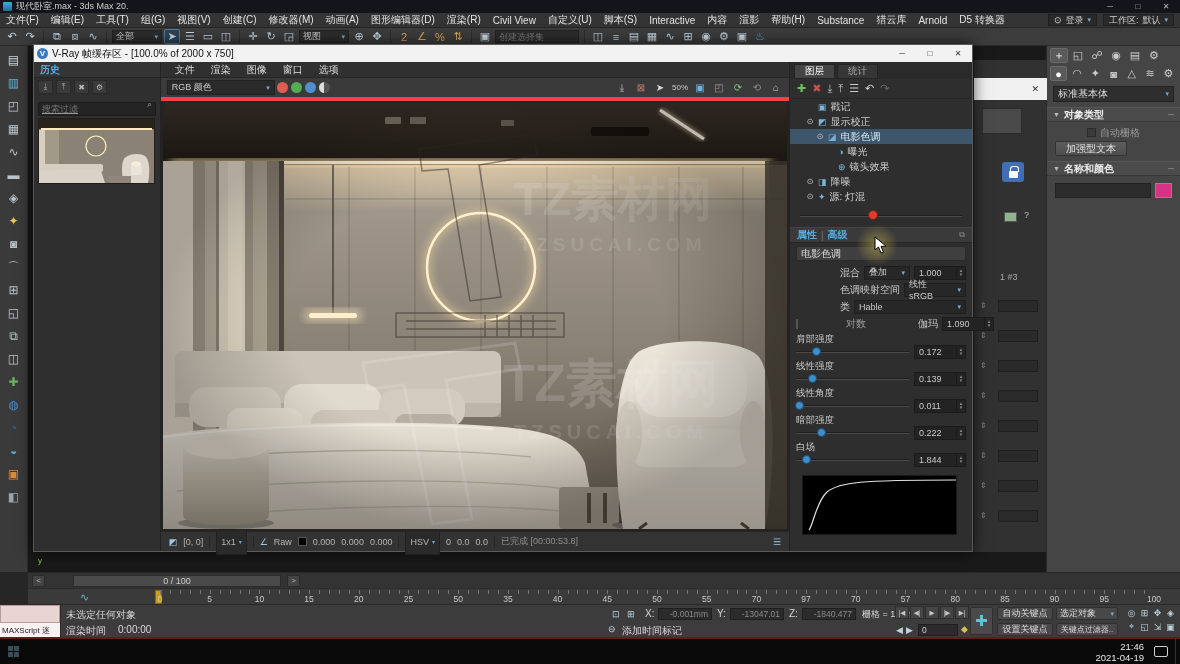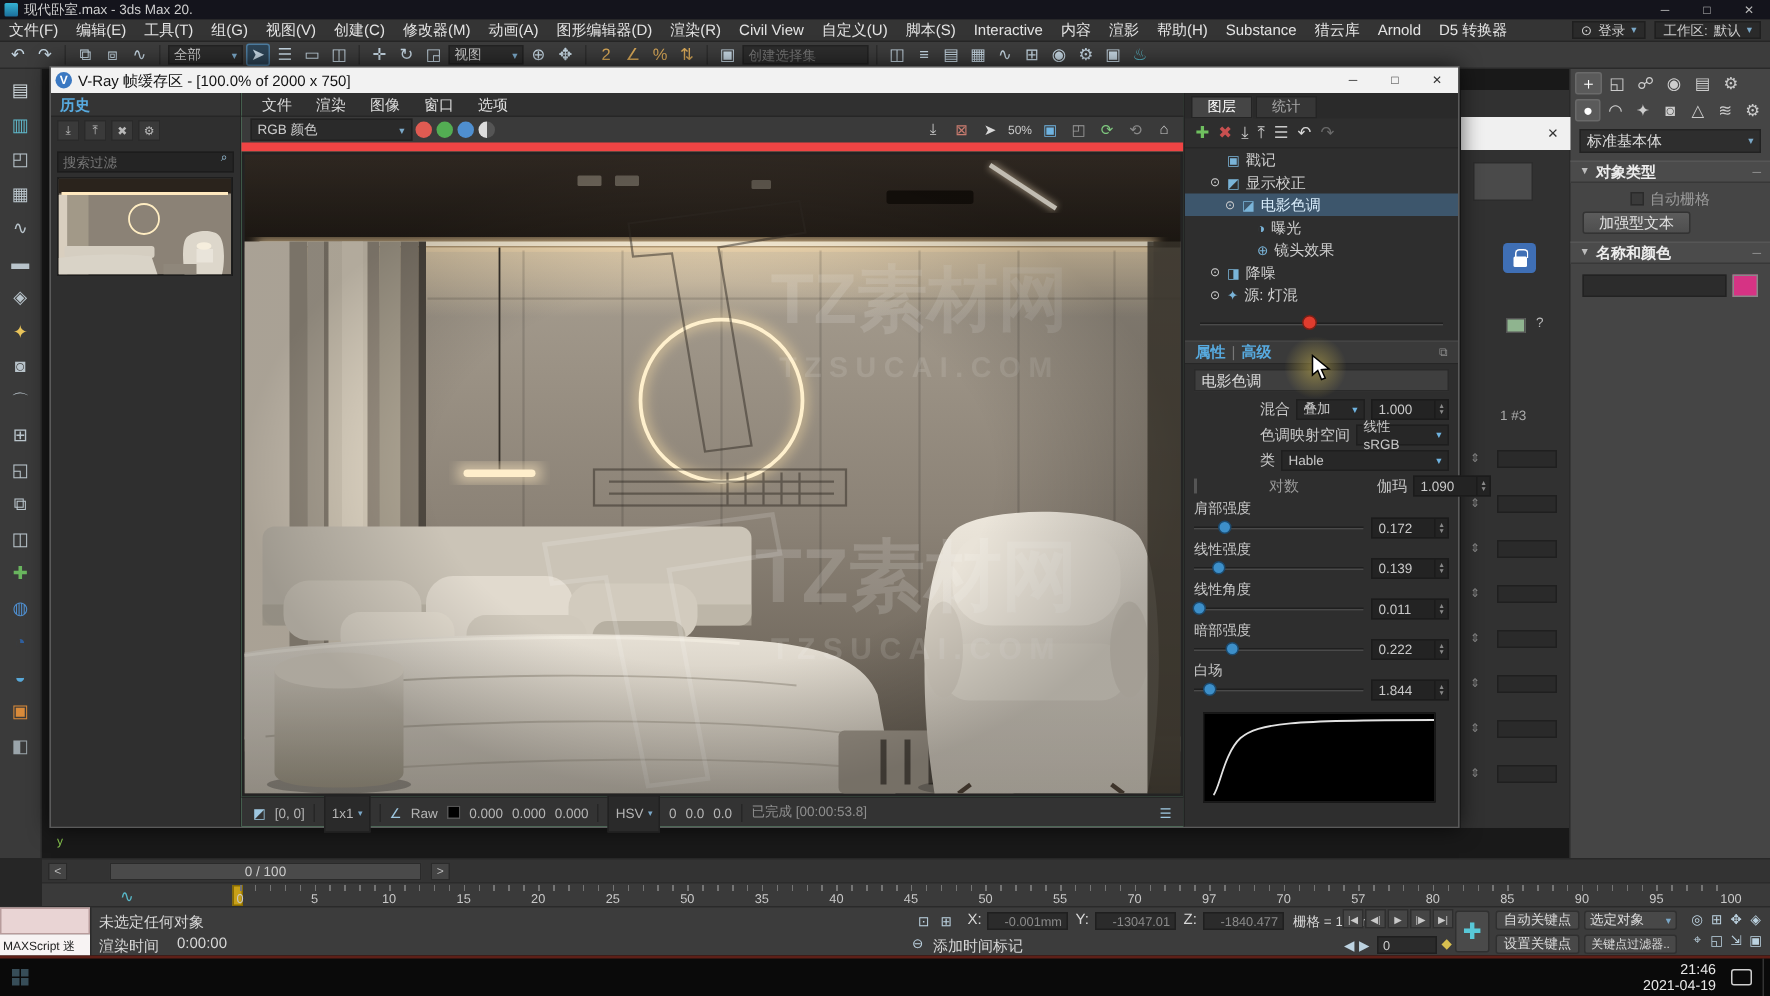--- a/index.html
+++ b/index.html
@@ -35,28 +35,28 @@
   #vfb-title{height:17px;background:#f2f2f2;color:#111;display:flex;align-items:center;font-size:10px;}
   #vfb-title .vico{width:11px;height:11px;border-radius:50%;background:#3a78c2;color:#fff;font-size:8px;display:flex;align-items:center;justify-content:center;margin:0 4px 0 3px;font-weight:bold;}
   #vfb-title .wctl{color:#333;height:17px;}
   #vfb-body{flex:1;display:flex;min-height:0;}
   
   #vfb-hist{width:127px;background:#2f2f2f;border-right:1px solid #232323;display:flex;flex-direction:column;}
   .hist-head{height:16px;display:flex;align-items:center;padding:0 6px;color:#57aadf;font-size:10px;font-weight:bold;background:#343434;border-bottom:1px solid #262626;}
   .hist-icons{height:18px;display:flex;align-items:center;gap:3px;padding:0 4px;}
   .hist-icons span{width:15px;height:14px;background:#3a3a3a;border:1px solid #2a2a2a;color:#b9b9b9;font-size:8px;display:flex;align-items:center;justify-content:center;}
   .hist-search{height:18px;padding:2px 4px;position:relative;}
-  .hist-search input{width:100%;height:14px;background:#242424;border:1px solid #1c1c1c;color:#999;font-size:9px;padding:0 16px 0 3px;font-family:"Liberation Sans",sans-serif;}
+  .hist-search input{width:100%;height:14px;background:#242424;border:1px solid #1c1c1c;color:#999;font-size:9px;padding:0 16px 0 3px;font-family:"Liberation Sans",sans-serif;text-decoration:underline;}
   .hist-search .mag{position:absolute;right:8px;top:4px;font-size:8px;color:#9ec7e0;}
   .hist-thumb{margin:4px;width:117px;height:66px;border:1px solid #1e1e1e;background:#000;}
   
   #vfb-main{width:630px;display:flex;flex-direction:column;background:#86efac;}
   #vfb-menu{height:16px;display:flex;align-items:center;background:#303030;border-bottom:1px solid #262626;padding-left:6px;}
   #vfb-menu span{padding:0 8px;font-size:10px;color:#ddd;}
-  #vfb-tools{height:23px;background:#3a3a3a;display:flex;align-items:center;padding:0 6px;gap:1px;border-bottom:6px solid #ef4444;}
+  #vfb-tools{height:23px;background:#3a3a3a;display:flex;align-items:center;padding:0 6px;gap:1px;border-bottom:4px solid #ef4444;}
   .chdd{width:108px;height:15px;background:#2a2a2a;border:1px solid #212121;display:flex;align-items:center;justify-content:space-between;font-size:9px;color:#ccc;padding:0 4px;}
   .chdd .ar{color:#7aa8c8;font-size:7px;}
   .chan{width:11px;height:11px;border-radius:50%;margin:0 1px;}
   #vfb-img-icons{margin-left:auto;display:flex;align-items:center;gap:5px;}
   #vfb-img-icons span{font-size:10px;display:flex;align-items:center;justify-content:center;min-width:14px;height:15px;}
   #vfb-image{flex:1;position:relative;background:#232323;overflow:hidden;}
   #vfb-image svg{position:absolute;left:2px;top:2px;}
   #vfb-status{height:20px;background:#333;border-top:1px solid #262626;display:flex;align-items:center;gap:6px;padding:0 8px;font-size:9px;color:#b5b5b5;}
   .vs-sep{width:1px;height:12px;background:#262626;}
   .vs-box{background:#2a2a2a;border:1px solid #212121;height:13px;display:flex;align-items:center;gap:3px;padding:12px 4px;}

